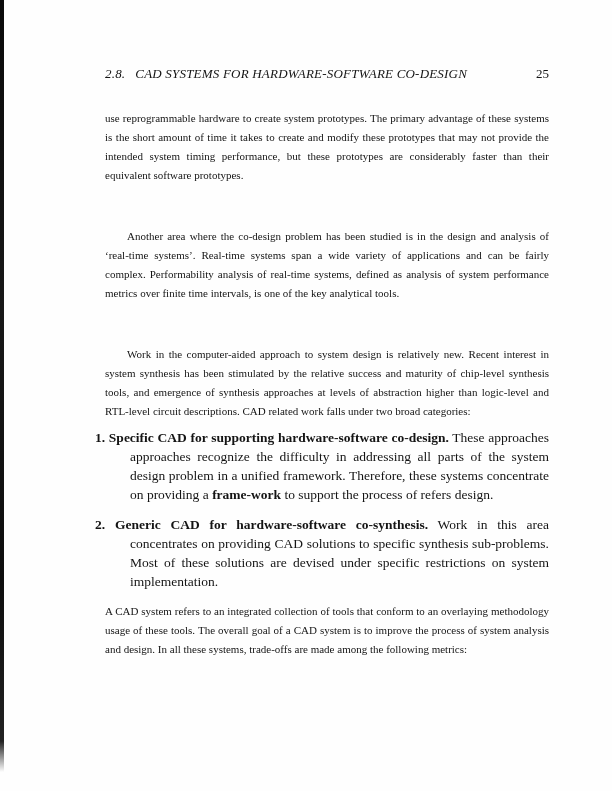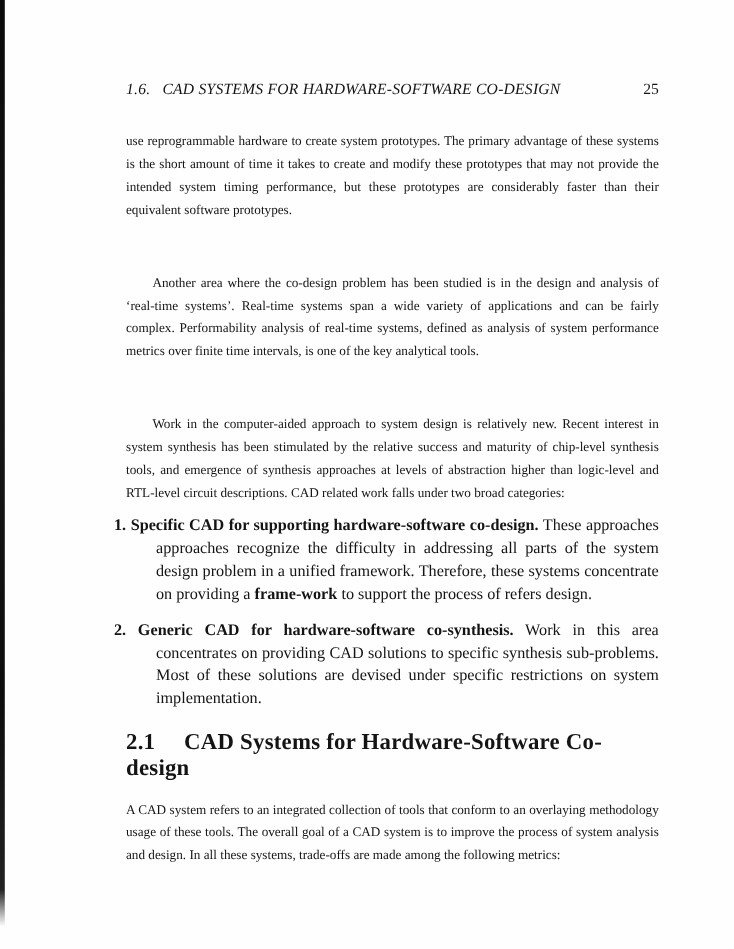--- a/index.html
+++ b/index.html
@@ -72,21 +72,21 @@
 </head>
 <body>
 
 <div class="page">
   <div class="scan-edge"></div>
 
   <div class="content">
 
     <div class="running-header">
       <span class="hdr-left">
-        <span class="hdr-sec">1.6.</span><span>CAD SYSTEMS FOR HARDWARE-SOFTWARE CO-DESIGN</span>
+        <span class="hdr-sec">2.8.</span><span>CAD SYSTEMS FOR HARDWARE-SOFTWARE CO-DESIGN</span>
       </span>
       <span class="pg-num">25</span>
     </div>
 
     <p class="body-par">use reprogrammable hardware to create system prototypes. The primary advantage of these systems is the short amount of time it takes to create and modify these prototypes that may not provide the intended system timing performance, but these prototypes are considerably faster than their equivalent software prototypes.</p>
 
     <p class="body-par indent">Another area where the co-design problem has been studied is in the design and analysis of ‘real-time systems’. Real-time systems span a wide variety of applications and can be fairly complex. Performability analysis of real-time systems, defined as analysis of system performance metrics over finite time intervals, is one of the key analytical tools.</p>
 
     <p class="body-par indent">Work in the computer-aided approach to system design is relatively new. Recent interest in system synthesis has been stimulated by the relative success and maturity of chip-level synthesis tools, and emergence of synthesis approaches at levels of abstraction higher than logic-level and RTL-level circuit descriptions. CAD related work falls under two broad categories:</p>
 
@@ -98,21 +98,18 @@
         <span class="b">frame-work</span>
         <span>to support the process of refers design.</span>
       </div>
       <div class="cat-item">
         <span class="b">2.</span>
         <span class="b">Generic CAD for hardware-software co-synthesis.</span>
         <span>Work in this area concentrates on providing CAD solutions to specific synthesis sub-problems. Most of these solutions are devised under specific restrictions on system implementation.</span>
       </div>
     </div>
 
-    <h2 class="section-heading">
-      <span class="sec-num">2.1</span><span>CAD Systems for Hardware-Software Co-design</span>
-    </h2>
 
     <p class="body-par">A CAD system refers to an integrated collection of tools that conform to an overlaying methodology usage of these tools. The overall goal of a CAD system is to improve the process of system analysis and design. In all these systems, trade-offs are made among the following metrics:</p>
 
 
   </div>
 </div>
 
 </body></html>

